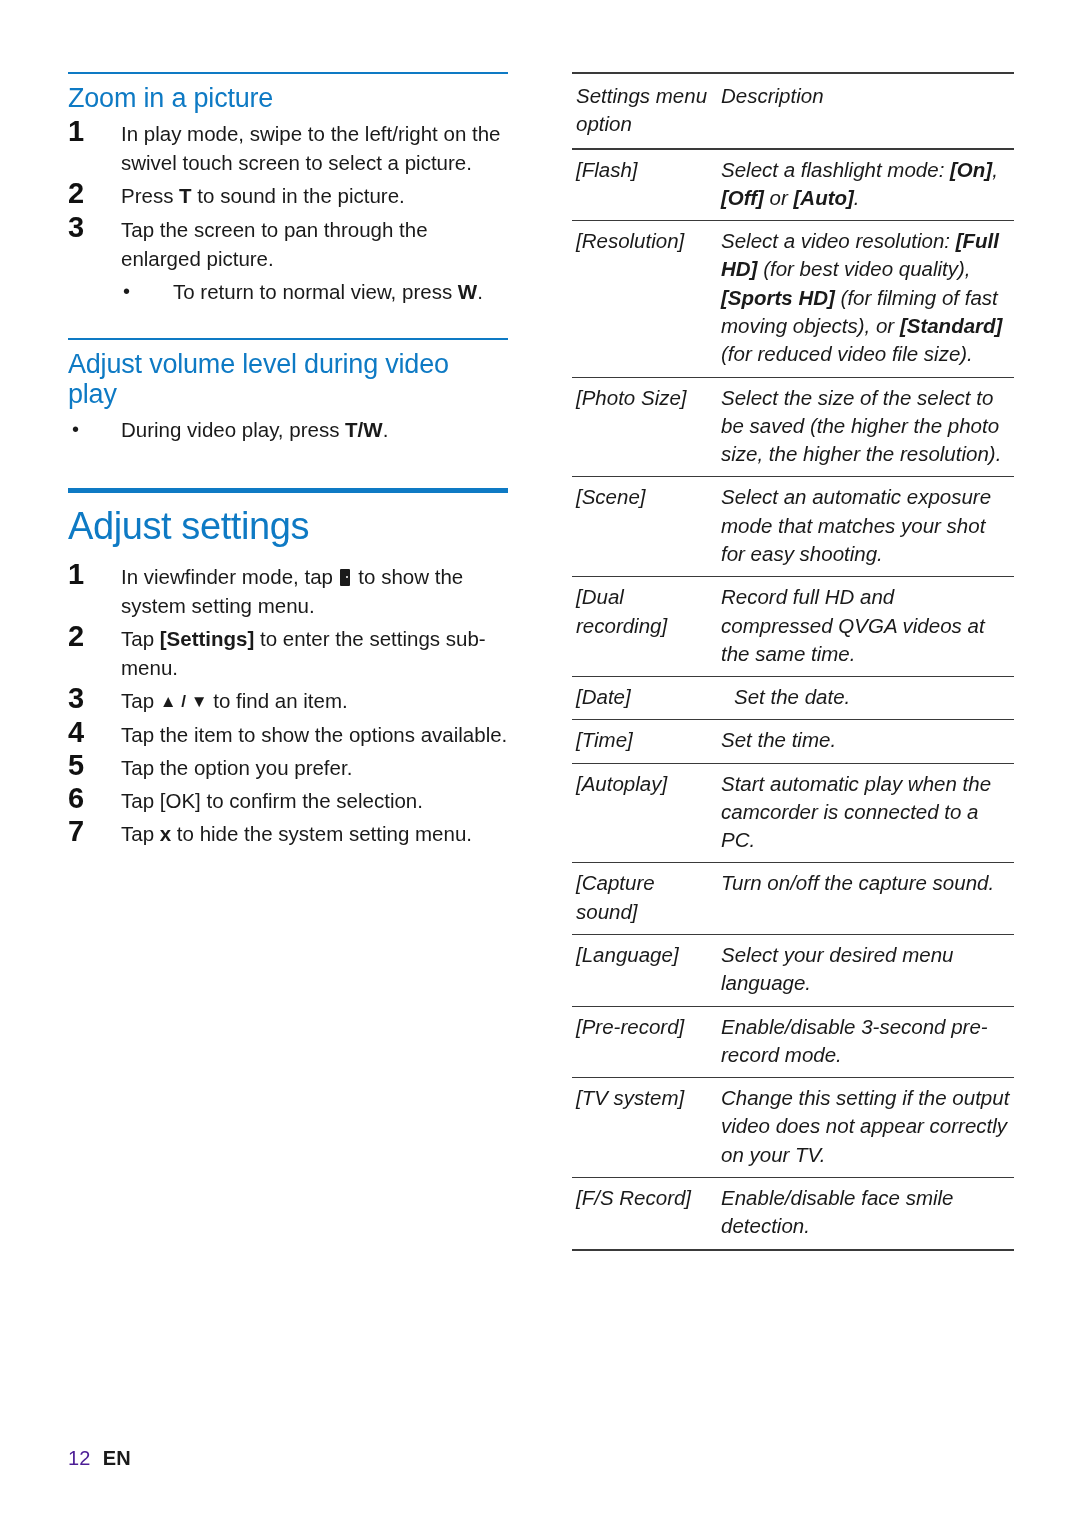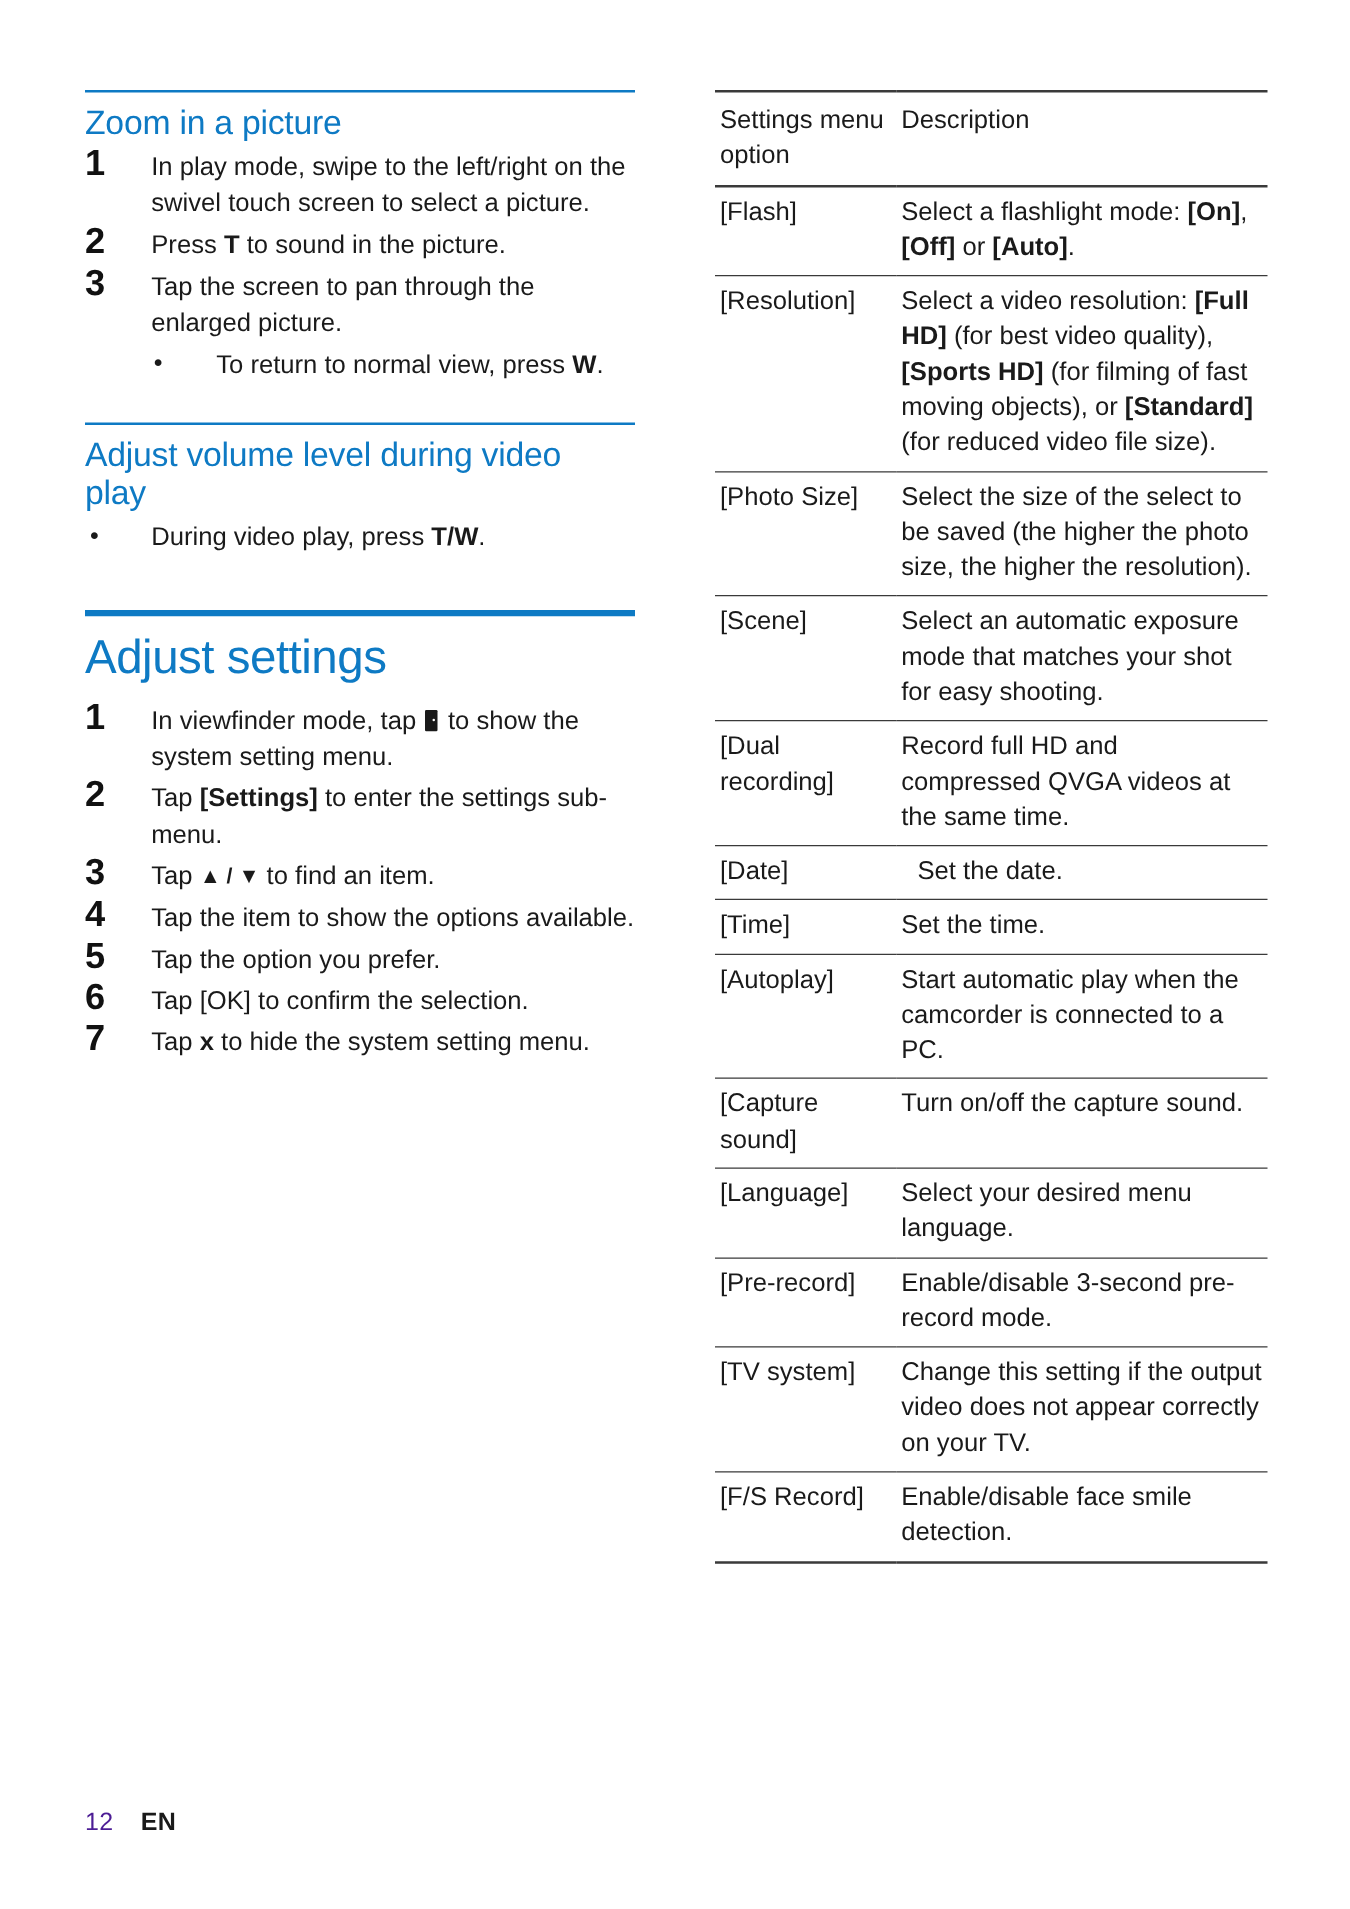--- a/index.html
+++ b/index.html
@@ -149,20 +149,21 @@
     line-height: 1;
     position: relative;
     top: -1px;
   }
 
   
   table.settings {
     border-collapse: collapse;
     width: 442px;
     table-layout: fixed;
+    font-style: italic;
   }
   table.settings col.c1 { width: 145px; }
   table.settings col.c2 { width: 297px; }
 
   table.settings th,
   table.settings td {
     vertical-align: top;
     text-align: left;
     font-weight: 400;
     font-size: 20.5px;
@@ -189,21 +190,21 @@
   
   .footer {
     position: absolute;
     left: 68px;
     top: 1447px;
     font-size: 20px;
     color: #1a1a1a;
     letter-spacing: 0.2px;
   }
   .footer .pg { color: #4c1d95; }
-  .footer .lang { font-weight: 700; margin-left: 22px; }
+  .footer .lang { font-weight: 700; margin-left: 12px; }
 </style>
 </head>
 <body>
 
 <div class="page">
 
   <div class="col-left">
 
     <div>
       <div class="rule-thin"></div>

